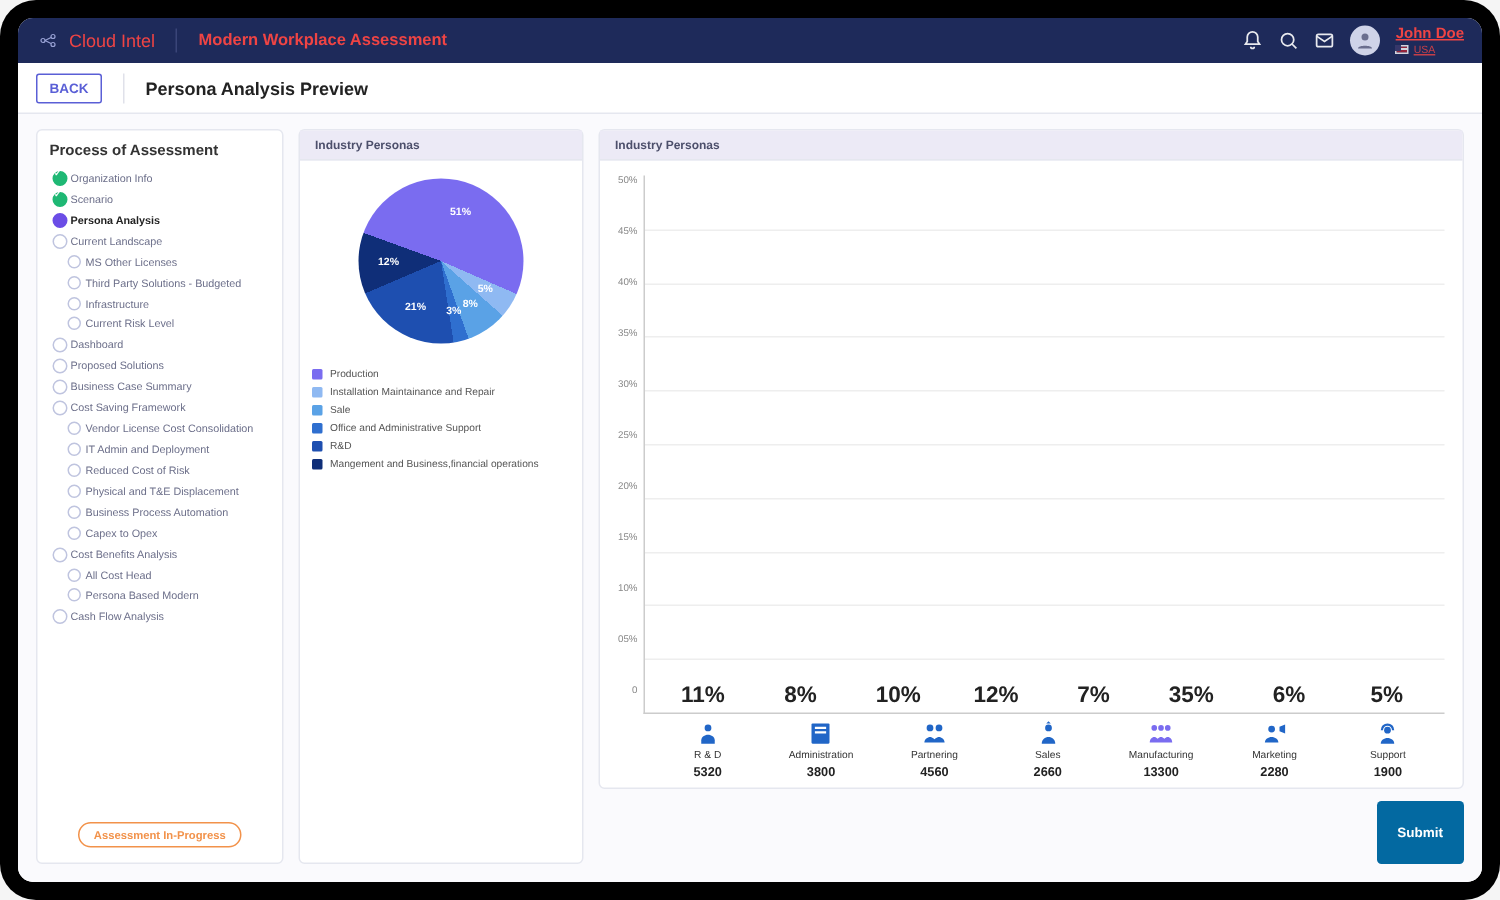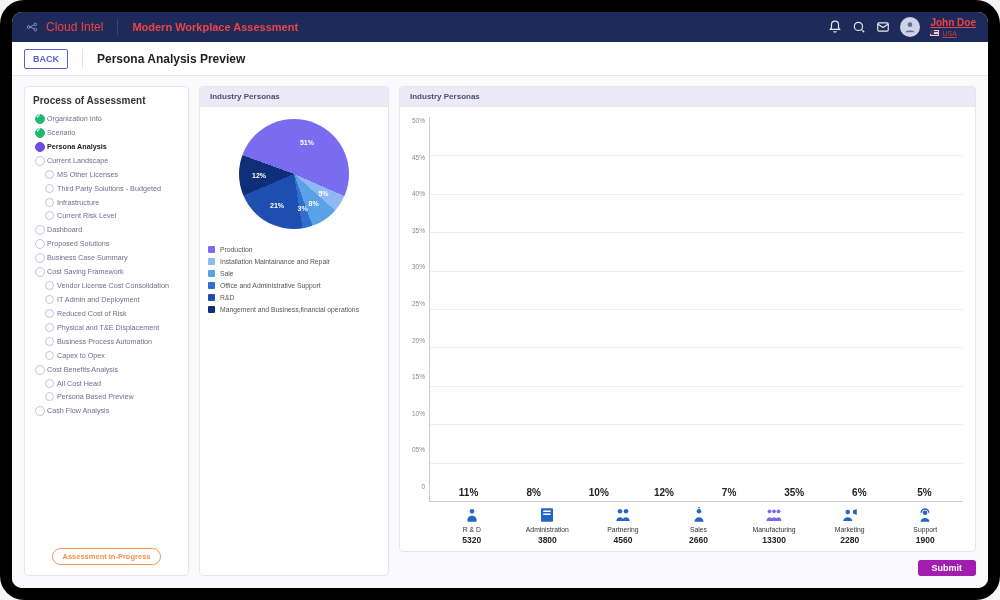--- a/index.html
+++ b/index.html
@@ -53,28 +53,28 @@
   .right-col { flex: 1; display: flex; flex-direction: column; gap: 8px; }
   .bar-panel { flex: 1; }
   .bar-body { flex: 1; padding: 10px 12px 6px; display: flex; flex-direction: column; }
   .plot { flex: 1; display: flex; }
   .yaxis { display: flex; flex-direction: column; justify-content: space-between; align-items: flex-end; padding-right: 4px; font-size: 6.5px; color: #888; padding-bottom: 12px; }
   .plot-area { flex: 1; position: relative; border-left: 1px solid #ccc; border-bottom: 1px solid #ccc; }
   .grid { position: absolute; left: 0; right: 0; border-top: 1px solid #eee; }
   .bars { position: absolute; left: 0; right: 0; bottom: 0; top: 0; display: flex; align-items: flex-end; justify-content: space-around; padding: 0 6px; }
   .bar-wrap { flex: 1; display: flex; flex-direction: column; align-items: center; position: relative; }
   .bar { width: 28px; border-radius: 1px; }
-  .bar-pct { font-size: 10px; font-weight: 700; color: #222; margin-bottom: 3px; }
+  .bar-pct { font-size: 15px; font-weight: 700; color: #222; margin-bottom: 3px; }
   .cats { display: flex; margin-left: 22px; }
   .cat { flex: 1; display: flex; flex-direction: column; align-items: center; gap: 2px; padding-top: 4px; }
   .cat-icon { width: 18px; height: 18px; color: #2166c7; }
   .cat-name { font-size: 6.8px; color: #333; font-weight: 500; text-align: center; }
   .cat-val { font-size: 8.5px; color: #222; font-weight: 700; }
 
-  .submit { align-self: flex-end; background: #a21caf; color: #fff; border: none; font-size: 9px; font-weight: 600; padding: 3px 14px; border-radius: 3px; }
+  .submit { align-self: flex-end; background: #0369a1; color: #fff; border: none; font-size: 9px; font-weight: 600; padding: 16px 14px; border-radius: 3px; }
 </style>
 </head>
 <body>
 
 <div class="frame">
   <div class="app">
 
     <header class="topbar">
       <div class="logo">
         <span class="logo-icon">
@@ -146,21 +146,21 @@
             <li>Business Case Summary</li>
             <li>Cost Saving Framework</li>
             <li class="l2">Vendor License Cost Consolidation</li>
             <li class="l2">IT Admin and Deployment</li>
             <li class="l2">Reduced Cost of Risk</li>
             <li class="l2">Physical and T&amp;E Displacement</li>
             <li class="l2">Business Process Automation</li>
             <li class="l2">Capex to Opex</li>
             <li>Cost Benefits Analysis</li>
             <li class="l2">All Cost Head</li>
-            <li class="l2">Persona Based Preview</li>
+            <li class="l2">Persona Based Modern</li>
             <li>Cash Flow Analysis</li>
           </ul>
         <div class="progress-badge">Assessment In-Progress</div>
       </aside>
 
       <section class="panel pie-panel">
         <div class="panel-head">Industry Personas</div>
         <div class="pie-body">
           <div class="pie" id="pie" style="background: conic-gradient(from -70deg, rgb(122, 108, 240) 0%, rgb(122, 108, 240) 51%, rgb(143, 185, 242) 51%, rgb(143, 185, 242) 56%, rgb(90, 162, 230) 56%, rgb(90, 162, 230) 64%, rgb(47, 111, 207) 64%, rgb(47, 111, 207) 67%, rgb(30, 79, 176) 67%, rgb(30, 79, 176) 88%, rgb(15, 46, 120) 88%, rgb(15, 46, 120) 100%);">
               <span class="lbl" style="left: 67.9979px; top: 22.503px;">51%</span>

